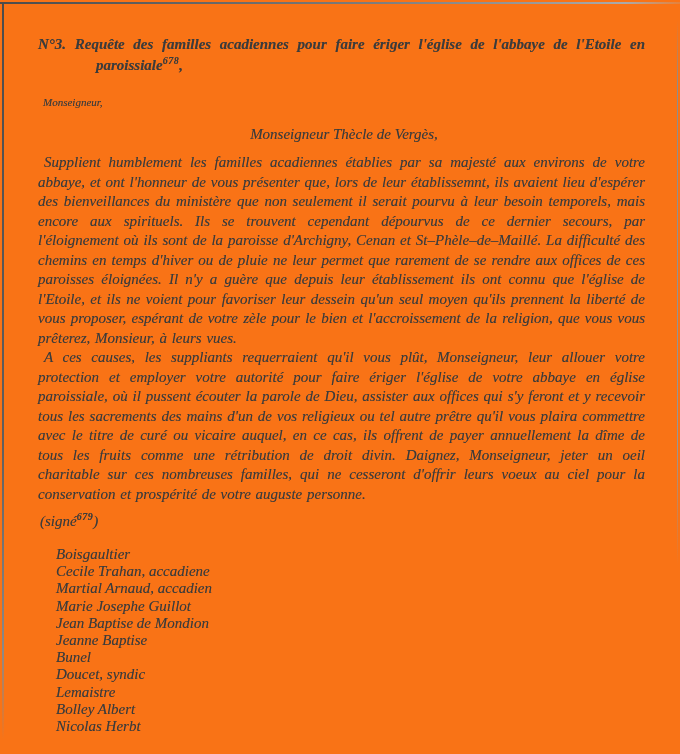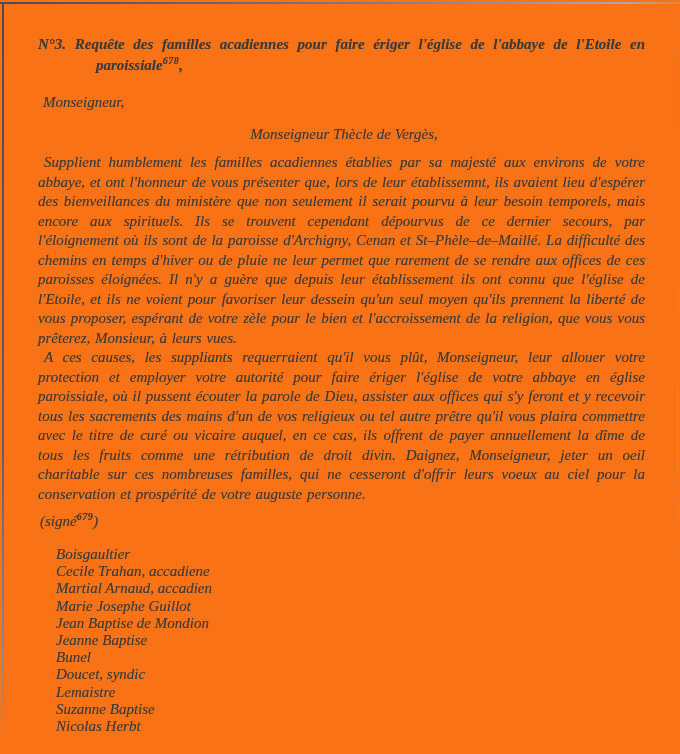--- a/index.html
+++ b/index.html
@@ -55,21 +55,21 @@
   }
   .title sup, .signed sup {
     font-size: 10px;
     font-weight: bold;
     line-height: 0;
     vertical-align: 6px;
     letter-spacing: 0.5px;
   }
   .salutation-1 {
     margin: 16px 0 0 0;
-    font-size: 15px;
+    font-size: 11px;
     line-height: 20px;
     text-indent: 5px;
   }
   .salutation-2 {
     margin: 12px 0 0 0;
     font-size: 15px;
     line-height: 20px;
     text-indent: 5px;
     text-align: center;
   }
@@ -126,18 +126,18 @@
     <div class="signatures">
       <div class="sig-name">Boisgaultier</div>
       <div class="sig-name">Cecile Trahan, accadiene</div>
       <div class="sig-name">Martial Arnaud, accadien</div>
       <div class="sig-name">Marie Josephe Guillot</div>
       <div class="sig-name">Jean Baptise de Mondion</div>
       <div class="sig-name">Jeanne Baptise</div>
       <div class="sig-name">Bunel</div>
       <div class="sig-name">Doucet, syndic</div>
       <div class="sig-name">Lemaistre</div>
-      <div class="sig-name">Suzanne Baptise</div>
+      <div class="sig-name">Bolley Albert</div>
       <div class="sig-name">Nicolas Herbt</div>
     </div>
 
   </div>
 </div>
 
 </body></html>

